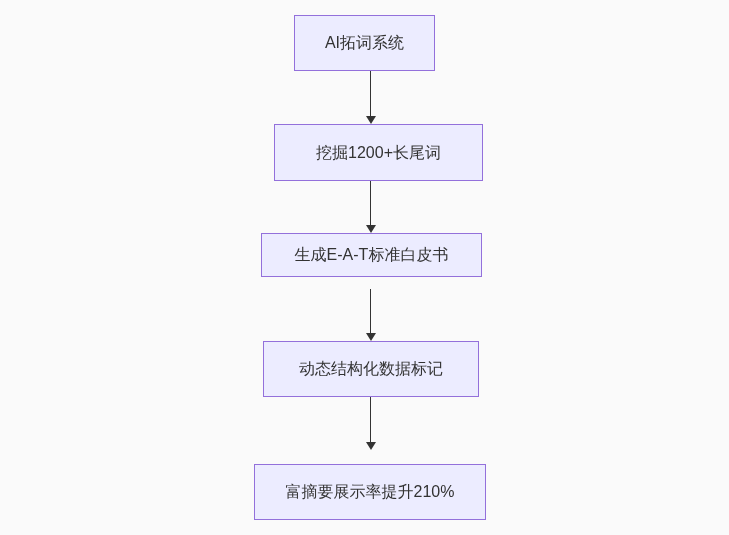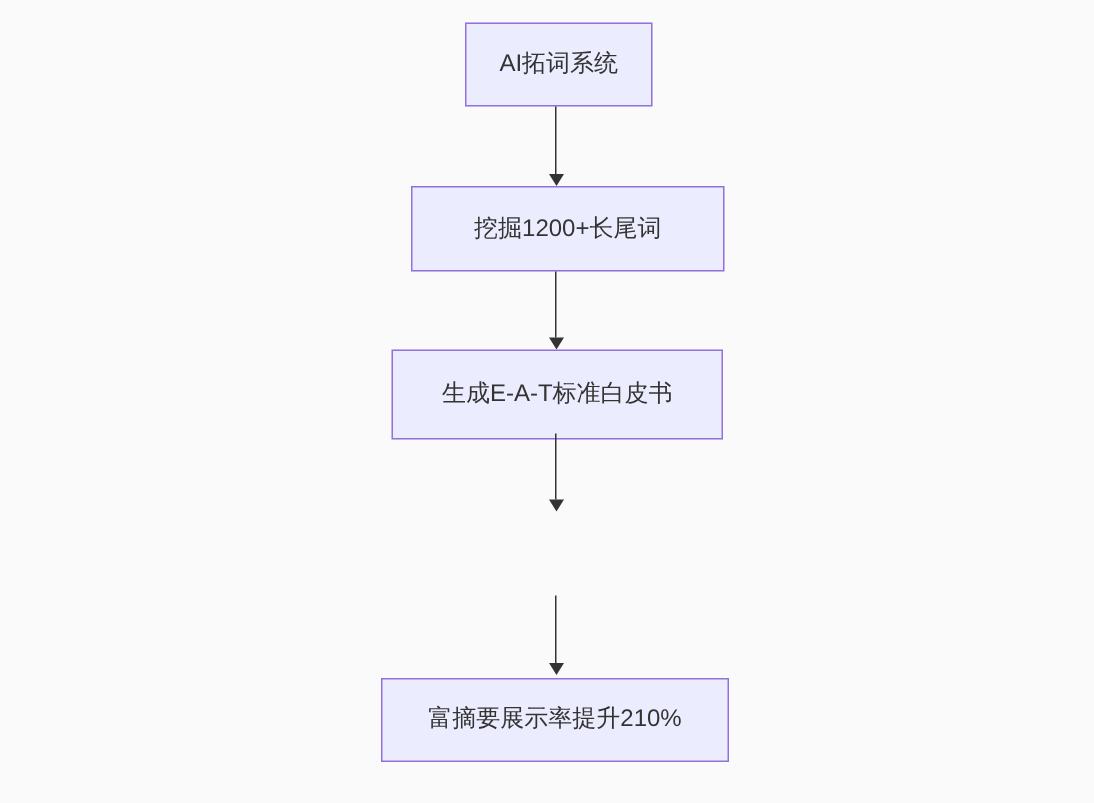--- a/index.html
+++ b/index.html
@@ -29,25 +29,25 @@
     align-items: center;
     justify-content: center;
     text-align: center;
   }
   .node-label {
     font-size: 16px;
     color: var(--text);
     white-space: nowrap;
     line-height: 1.2;
   }
-  .node-1 { left: 310px; top: 15px;  width: 125px; height: 56px; }
+  .node-1 { left: 294px; top: 15px;  width: 141px; height: 56px; }
   .node-2 { left: 274px; top: 124px; width: 209px; height: 57px; }
-  .node-3 { left: 261px; top: 233px; width: 221px; height: 60px; }
+  .node-3 { left: 261px; top: 233px; width: 221px; height: 44px; }
   .node-4 { left: 263px; top: 341px; width: 216px; height: 56px; }
-  .node-5 { left: 254px; top: 452px; width: 232px; height: 56px; }
+  .node-5 { left: 254px; top: 464px; width: 232px; height: 56px; }
   .edge {
     position: absolute;
     left: 364px;
     width: 13px;
     display: flex;
     flex-direction: column;
     align-items: center;
   }
   .edge-1 { top: 71px;  height: 53px; }
   .edge-2 { top: 181px; height: 52px; }
@@ -90,20 +90,23 @@
 
   <div class="node node-3">
     <span class="node-label">生成E-A-T标准白皮书</span>
   </div>
 
   <div class="edge edge-3">
     <div class="edge-line"></div>
     <div class="arrowhead"></div>
   </div>
 
+  <div class="node node-4">
+    <span class="node-label">动态结构化数据标记</span>
+  </div>
 
   <div class="edge edge-4">
     <div class="edge-line"></div>
     <div class="arrowhead"></div>
   </div>
 
   <div class="node node-5">
     <span class="node-label">富摘要展示率提升210%</span>
   </div>
 

